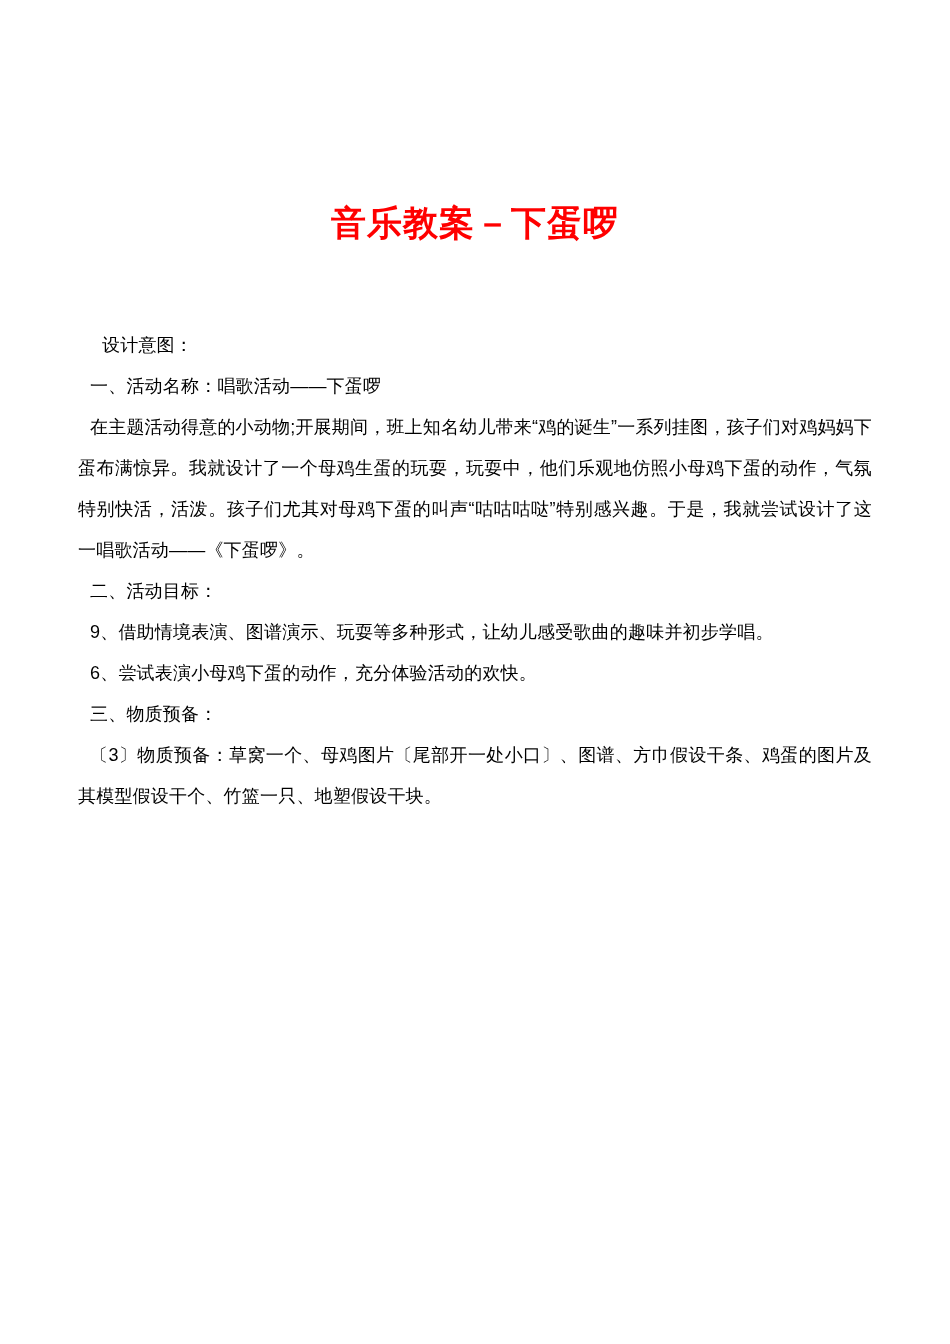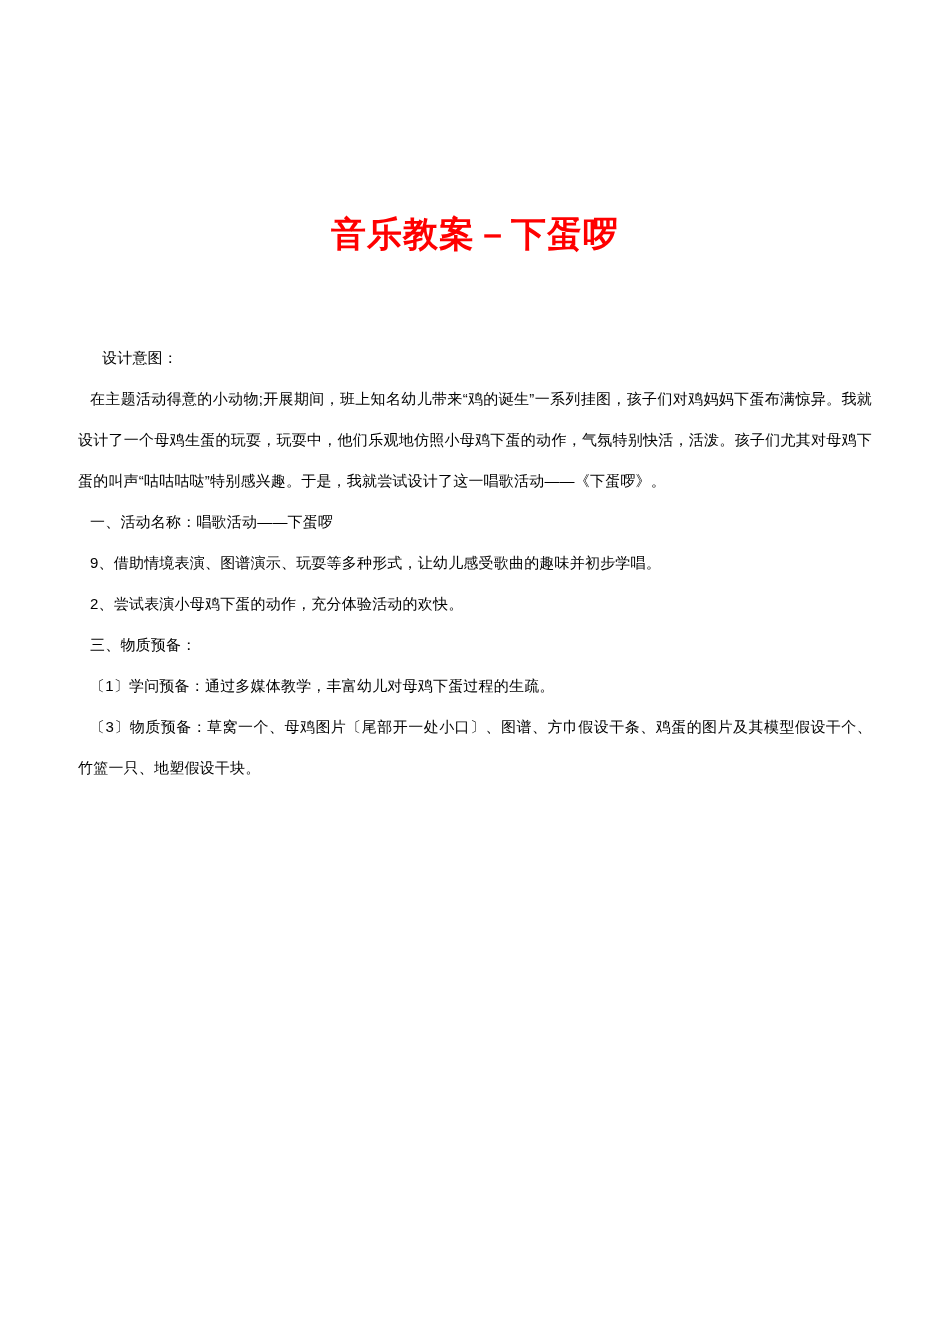--- a/index.html
+++ b/index.html
@@ -20,30 +20,29 @@
     box-sizing: border-box;
     padding: 0 78px;
     position: relative;
   }
   .doc-title {
     text-align: center;
     color: #ff0000;
     font-size: 35px;
     font-weight: bold;
     letter-spacing: 1px;
-    margin: 12px;
+    margin: 0;
     padding-top: 198px;
     line-height: 1.4;
-    font-family: Liberation Serif, serif;
   }
   .body-block {
     margin-top: 78px;
   }
   .para {
-    font-size: 15px;
+    font-size: 18px;
     line-height: 41px;
     text-align: justify;
     margin: 0 0 0 0;
     letter-spacing: 0.2px;
   }
   .indent-1 {
     text-indent: 24px;
   }
   .indent-half {
     text-indent: 12px;
@@ -53,29 +52,29 @@
 <body>
 
 <div class="page">
 
   <h1 class="doc-title">音乐教案－下蛋啰</h1>
 
   <div class="body-block">
 
     <p class="para indent-1">设计意图：</p>
 
+    <p class="para indent-half">一、活动名称：唱歌活动——下蛋啰</p>
+
     <p class="para indent-half">在主题活动得意的小动物;开展期间，班上知名幼儿带来“鸡的诞生”一系列挂图，孩子们对鸡妈妈下蛋布满惊异。我就设计了一个母鸡生蛋的玩耍，玩耍中，他们乐观地仿照小母鸡下蛋的动作，气氛特别快活，活泼。孩子们尤其对母鸡下蛋的叫声“咕咕咕哒”特别感兴趣。于是，我就尝试设计了这一唱歌活动——《下蛋啰》。</p>
 
-    <p class="para indent-half">一、活动名称：唱歌活动——下蛋啰</p>
-
+    <p class="para indent-half">二、活动目标：</p>
 
     <p class="para indent-half">9、借助情境表演、图谱演示、玩耍等多种形式，让幼儿感受歌曲的趣味并初步学唱。</p>
 
-    <p class="para indent-half">2、尝试表演小母鸡下蛋的动作，充分体验活动的欢快。</p>
+    <p class="para indent-half">6、尝试表演小母鸡下蛋的动作，充分体验活动的欢快。</p>
 
     <p class="para indent-half">三、物质预备：</p>
 
-    <p class="para indent-half">〔1〕学问预备：通过多媒体教学，丰富幼儿对母鸡下蛋过程的生疏。</p>
 
     <p class="para indent-half">〔3〕物质预备：草窝一个、母鸡图片〔尾部开一处小口〕、图谱、方巾假设干条、鸡蛋的图片及其模型假设干个、竹篮一只、地塑假设干块。</p>
 
   </div>
 </div>
 
 </body></html>

